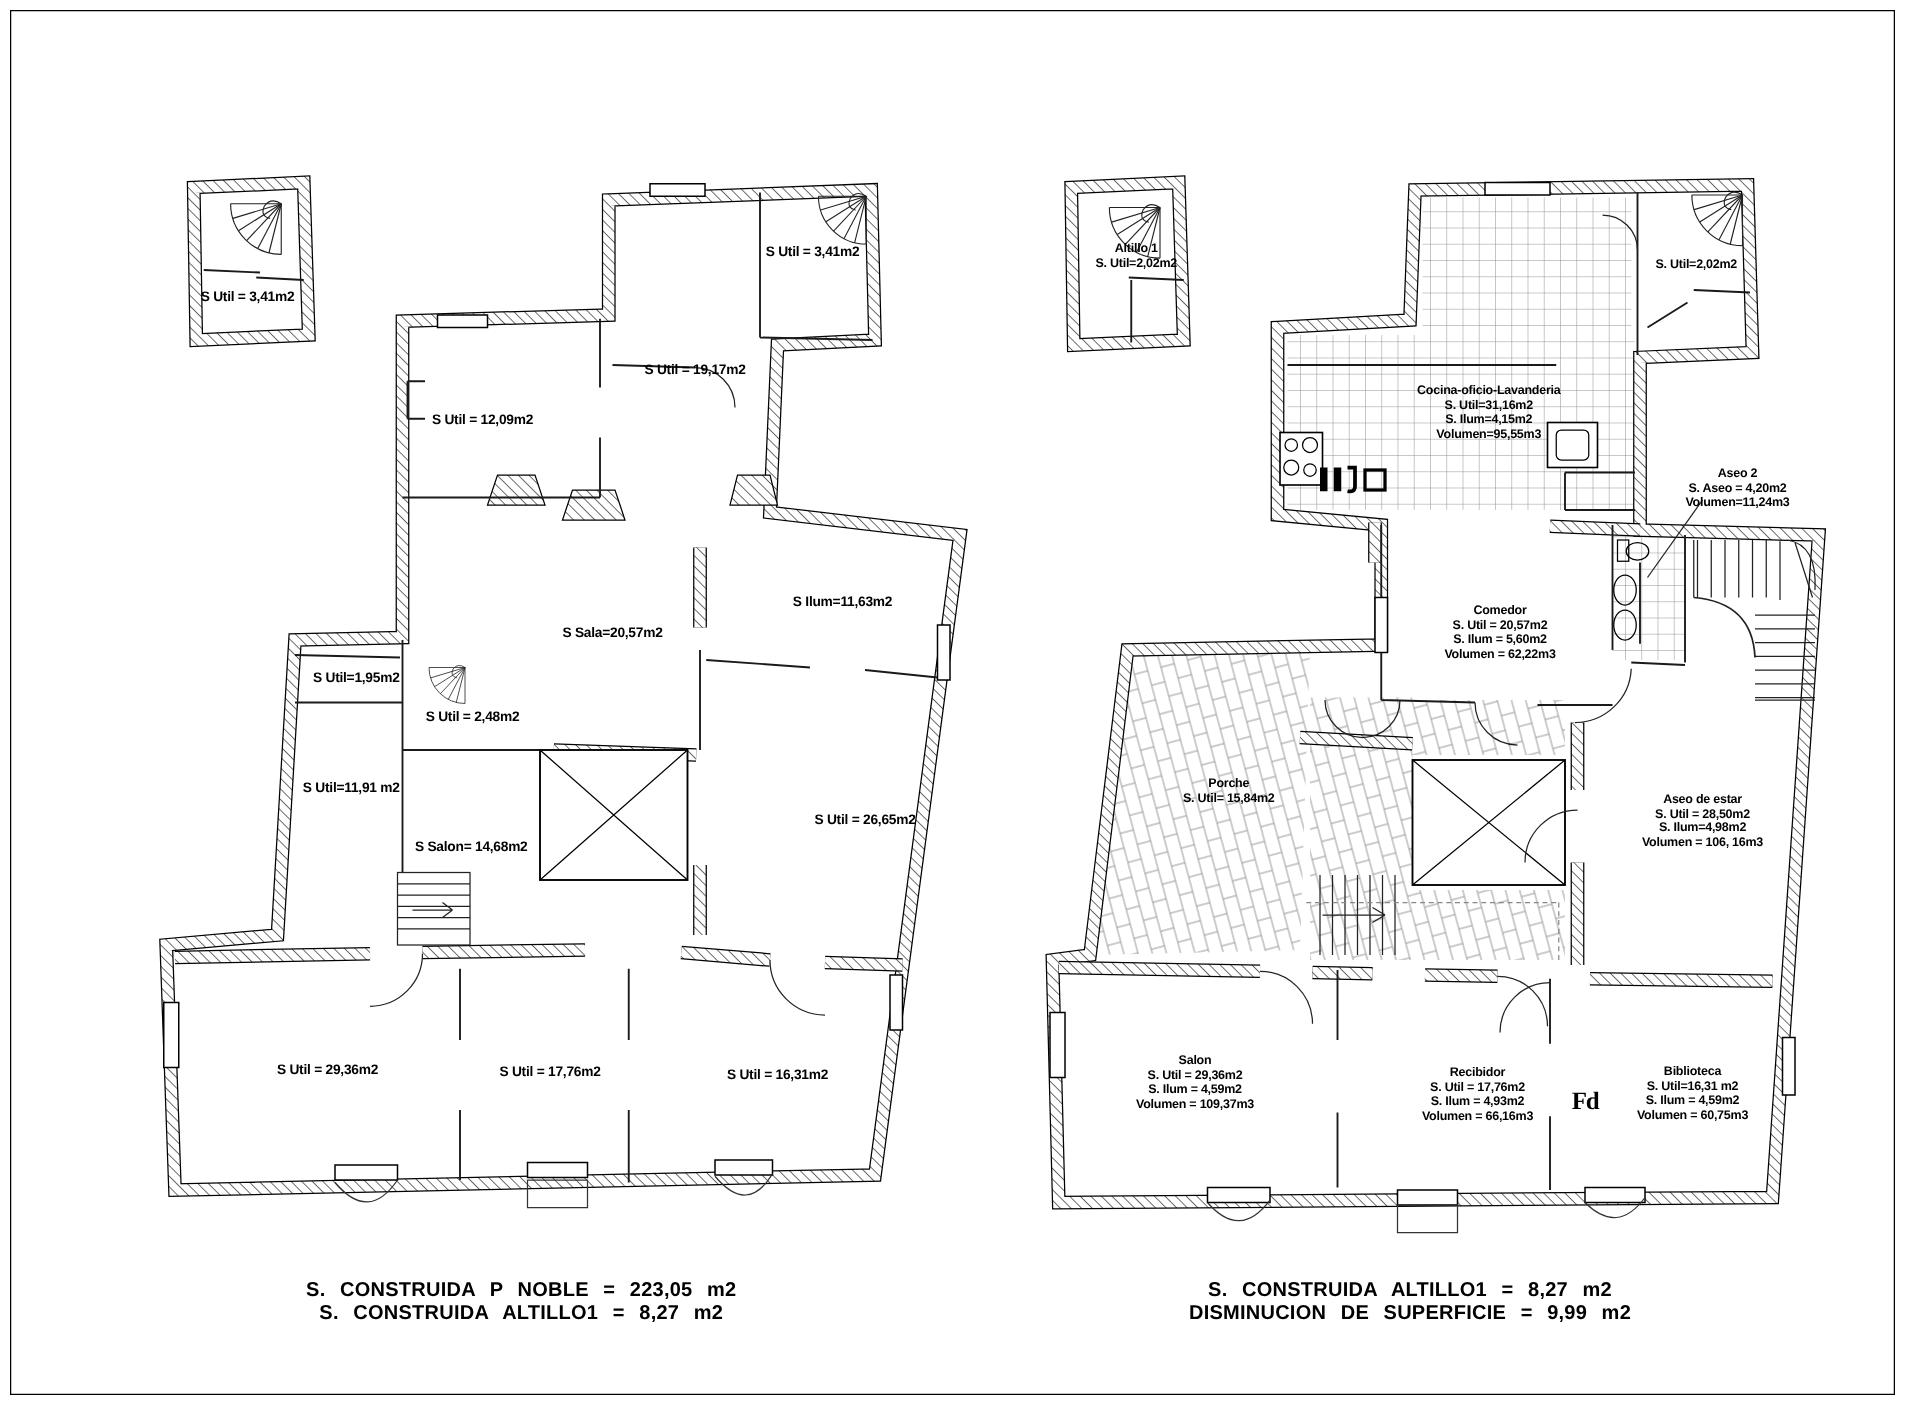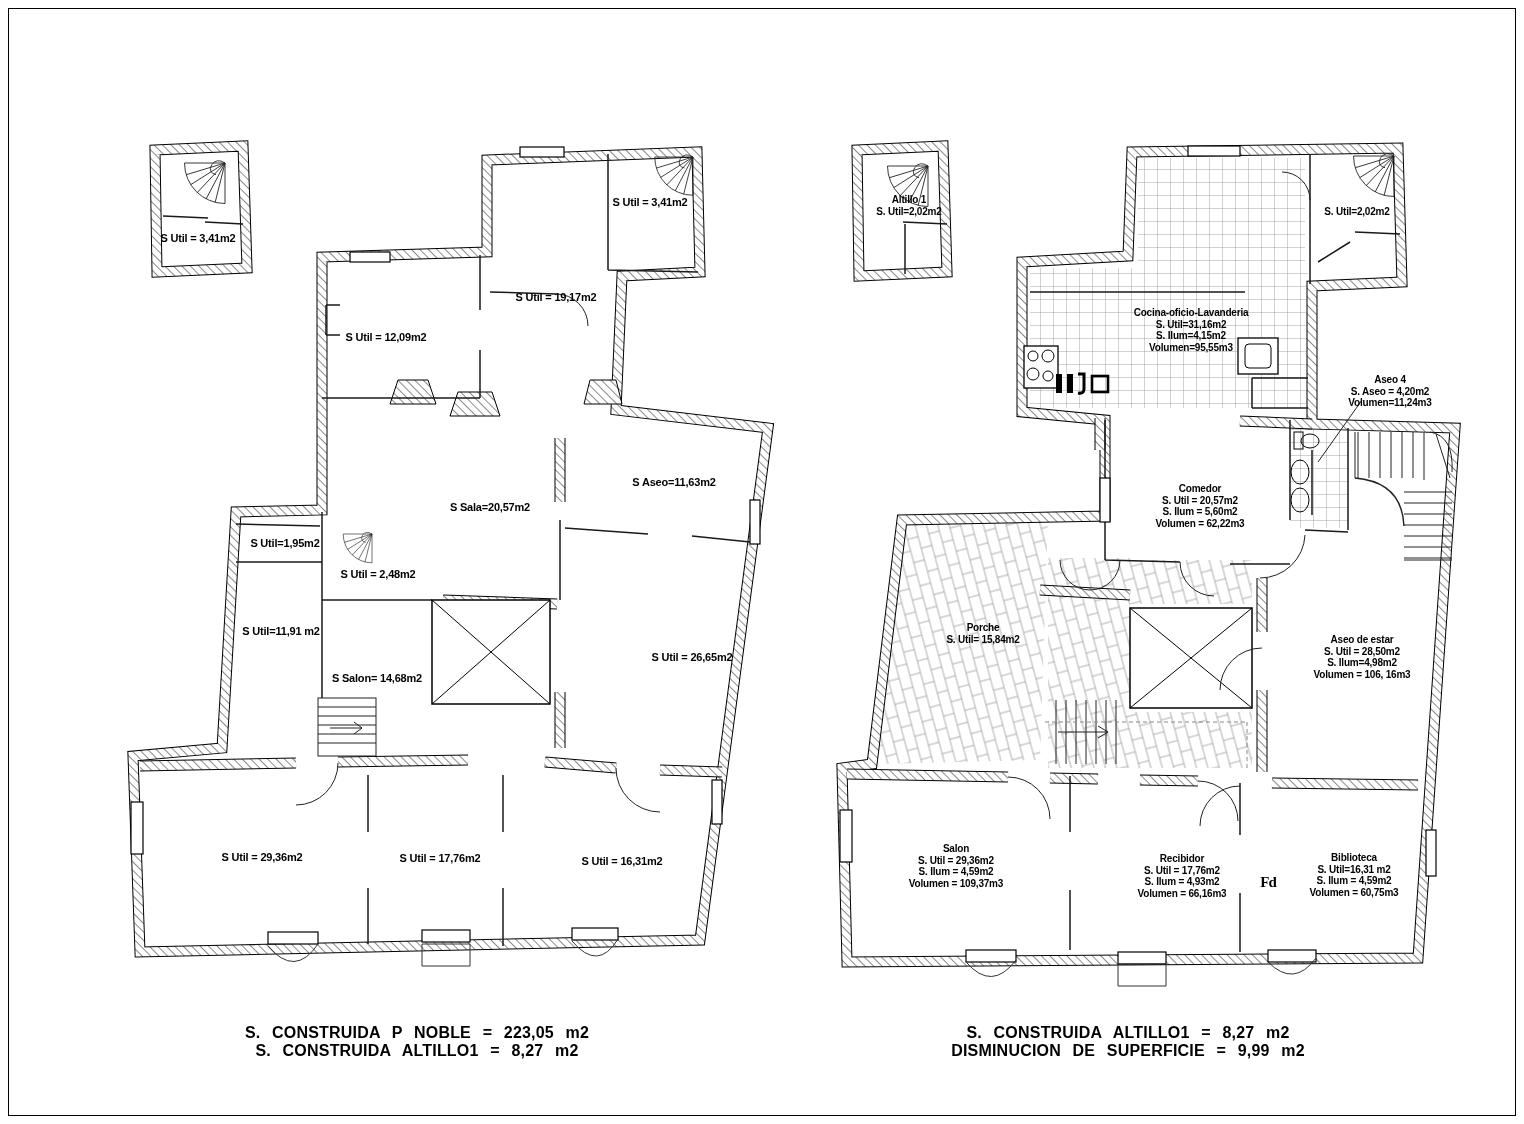--- a/index.html
+++ b/index.html
@@ -8,21 +8,21 @@
   .frame{position:absolute;left:8px;top:8px;width:1506px;height:1106px;border:1.6px solid #000;}
   svg.draw{position:absolute;left:0;top:0;width:1524px;height:1124px;}
   .labels{position:absolute;left:0;top:0;width:1524px;height:1124px;pointer-events:none;}
   .lbl{position:absolute;transform:translate(-50%,-50%);white-space:nowrap;color:#000;
        font-weight:bold;font-size:11px;line-height:11px;letter-spacing:-0.2px;text-align:center;}
   .blk{position:absolute;transform:translate(-50%,-50%);text-align:center;color:#000;
        font-weight:bold;font-size:10px;line-height:11.5px;letter-spacing:-0.2px;white-space:nowrap;padding-left:20px;}
   .sum{position:absolute;transform:translate(-50%,-50%);text-align:center;color:#000;
        font-weight:bold;font-size:16px;line-height:18px;letter-spacing:0.2px;word-spacing:7px;white-space:nowrap;}
   .stamp{position:absolute;transform:translate(-50%,-50%);color:#000;
-         font-family:"Liberation Serif",serif;font-weight:bold;font-size:15px;letter-spacing:-1px;}
+         font-family:"Liberation Serif",serif;font-weight:bold;font-size:20px;letter-spacing:-1px;}
 </style>
 </head>
 <body>
 
 <div class="sheet">
   <div class="frame"></div>
 
   <svg class="draw" viewBox="0 0 1524 1124">
     <defs>
       <pattern id="hatch" width="6" height="6" patternUnits="userSpaceOnUse" patternTransform="rotate(-45)">
@@ -219,21 +219,21 @@
     </g>
   </svg>
 
   <div class="labels">
 
     <div class="lbl" style="left:198px;top:238px">S Util = 3,41m2</div>
     <div class="lbl" style="left:650px;top:202px">S Util = 3,41m2</div>
     <div class="lbl" style="left:556px;top:297px">S Util = 19,17m2</div>
     <div class="lbl" style="left:386px;top:337px">S Util = 12,09m2</div>
     <div class="lbl" style="left:490px;top:507px">S Sala=20,57m2</div>
-    <div class="lbl" style="left:674px;top:482px">S Aseo=11,63m2</div>
+    <div class="lbl" style="left:674px;top:482px">S Ilum=11,63m2</div>
     <div class="lbl" style="left:285px;top:543px">S Util=1,95m2</div>
     <div class="lbl" style="left:378px;top:574px">S Util = 2,48m2</div>
     <div class="lbl" style="left:281px;top:631px">S Util=11,91 m2</div>
     <div class="lbl" style="left:377px;top:678px">S Salon= 14,68m2</div>
     <div class="lbl" style="left:692px;top:657px">S Util = 26,65m2</div>
     <div class="lbl" style="left:262px;top:857px">S Util = 29,36m2</div>
     <div class="lbl" style="left:440px;top:858px">S Util = 17,76m2</div>
     <div class="lbl" style="left:622px;top:861px">S Util = 16,31m2</div>
 
     <div class="blk" style="left:899px;top:205px">
@@ -243,21 +243,21 @@
     <div class="blk" style="left:1347px;top:212px">
       <div>S. Util=2,02m2</div>
     </div>
     <div class="blk" style="left:1181px;top:330px">
       <div>Cocina-oficio-Lavanderia</div>
       <div>S. Util=31,16m2</div>
       <div>S. Ilum=4,15m2</div>
       <div>Volumen=95,55m3</div>
     </div>
     <div class="blk" style="left:1380px;top:391px">
-      <div>Aseo 4</div>
+      <div>Aseo 2</div>
       <div>S. Aseo = 4,20m2</div>
       <div>Volumen=11,24m3</div>
     </div>
     <div class="blk" style="left:1190px;top:506px">
       <div>Comedor</div>
       <div>S. Util = 20,57m2</div>
       <div>S. Ilum = 5,60m2</div>
       <div>Volumen = 62,22m3</div>
     </div>
     <div class="blk" style="left:973px;top:633px">

